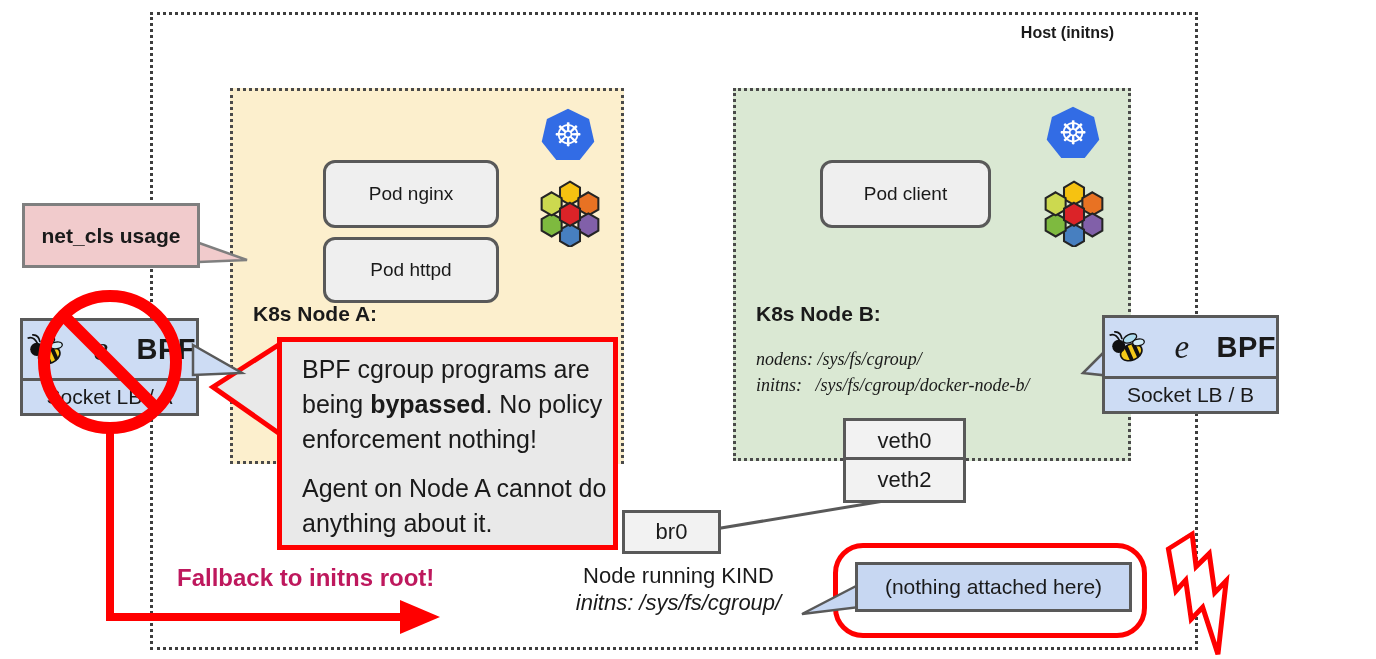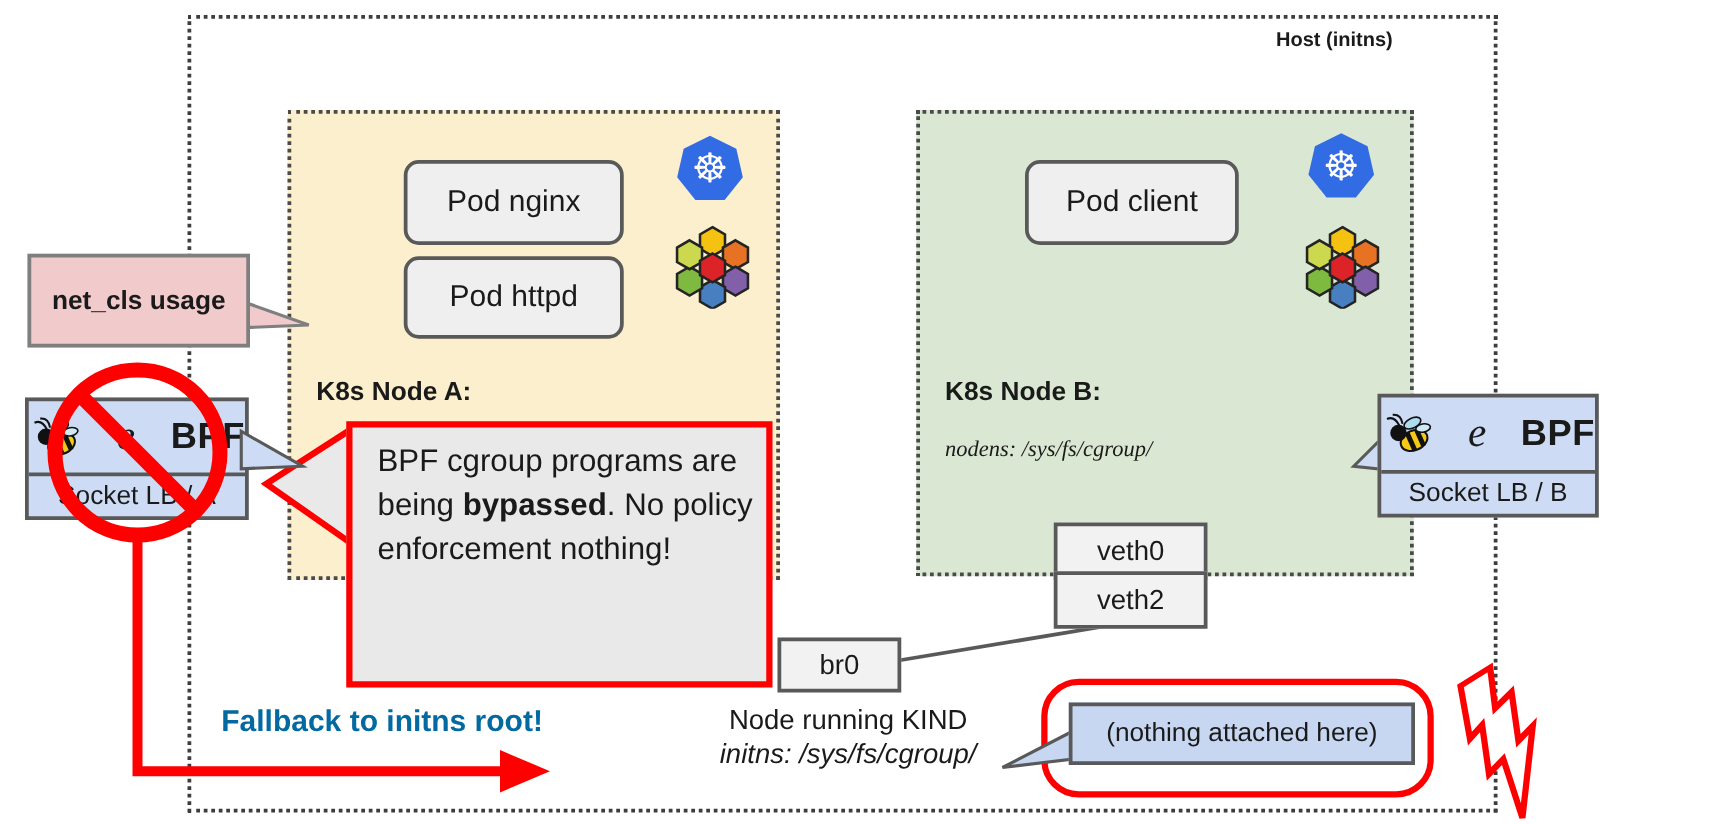--- a/index.html
+++ b/index.html
@@ -11,39 +11,39 @@
   .host-box{border:3px dotted #3d3d3d;}
   .host-label{font-size:16px;font-weight:bold;text-align:center;}
 
   .node-box{border:3px dotted #4a4a4a;}
   .node-a-bg{background:#FCEFCD;}
   .node-b-bg{background:#DAE8D3;}
   .node-title{font-size:21px;font-weight:bold;}
   .cgroup-line{font-size:18px;font-style:italic;white-space:pre;font-family:Liberation Serif, serif;}
 
   .pod{background:#EFEFEF;border:3px solid #595959;border-radius:12px;
-       display:flex;align-items:center;justify-content:center;font-size:24px;}
+       display:flex;align-items:center;justify-content:center;font-size:19px;margin-top:32px;}
 
   .netbox{background:#F2F2F2;border:3px solid #595959;
           display:flex;align-items:center;justify-content:center;font-size:22px;}
 
   .ebpf-box{background:#CDDCF4;border:3px solid #595959;display:flex;flex-direction:column;}
   .ebpf-logo-row{flex:1;border-bottom:3px solid #595959;display:flex;align-items:center;justify-content:space-between;gap:2px;}
   .ebpf-label-row{height:32px;display:flex;align-items:center;justify-content:center;font-size:21px;}
   .ebpf-e{font-family:"Liberation Serif",serif;font-style:italic;font-size:33px;line-height:1;}
   .ebpf-bpf{font-weight:bold;font-size:29px;line-height:1;letter-spacing:0.5px;}
 
   .callout-bypass{background:#E9E9E9;border:5px solid #FF0000;font-size:25px;line-height:35px;
                   padding:10px 6px 0 20px;box-sizing:border-box;}
   .callout-bypass .para2{margin-top:14px;}
 
   .callout-netcls{background:#F1CBCC;border:3px solid #7F7F7F;display:flex;align-items:center;
                   justify-content:center;font-size:21px;font-weight:bold;box-sizing:border-box;}
 
-  .fallback{color:#0369a1;font-size:24px;font-weight:bold;}
+  .fallback{color:#be185d;font-size:24px;font-weight:bold;}
 
   .kind-block{text-align:center;font-size:22px;line-height:27px;}
   .kind-path{font-style:italic;}
 
   .red-round-rect{border:5px solid #FF0000;border-radius:30px;box-sizing:border-box;}
   .bubble-blue{background:#C7D7F2;border:3px solid #595959;display:flex;align-items:center;
                justify-content:center;font-size:21px;box-sizing:border-box;}
 
   .k8s-wheel{font-family:"DejaVu Sans",sans-serif;}
   .lightning{transform:rotate(-32deg);}
@@ -80,20 +80,21 @@
       <polygon points="50,66 64.7,74.5 64.7,91.5 50,100 35.3,91.5 35.3,74.5" fill="#477FC0"></polygon>
       <polygon points="23,50.5 37.7,59 37.7,76 23,84.5 8.3,76 8.3,59" fill="#7EBA3F"></polygon>
       <polygon points="23,19.5 37.7,28 37.7,45 23,53.5 8.3,45 8.3,28" fill="#CCD94F"></polygon>
       <polygon points="50,35 64.7,43.5 64.7,60.5 50,69 35.3,60.5 35.3,43.5" fill="#DB2328"></polygon>
     </g>
   </svg>
 
   <div class="abs node-box node-b-bg" style="left:733px;top:88px;width:392px;height:367px;"></div>
   <div class="abs node-title" style="left:756px;top:302px;">K8s Node B:</div>
   <div class="abs cgroup-line" style="left:756px;top:349px;">nodens: /sys/fs/cgroup/</div>
+  <div class="abs cgroup-line" style="left:756px;top:375px;">initns:   /sys/fs/cgroup/docker-node-b/</div>
 
   <div class="abs pod" style="left:820px;top:128px;width:165px;height:62px;">
     <span>Pod client</span>
   </div>
 
   <svg class="abs" style="left:1045px;top:105px;" width="56" height="56" viewBox="0 0 100 100">
     <polygon points="50,3 87.6,21.3 96.9,62 70.9,94.6 29.1,94.6 3.1,62 12.4,21.3" fill="#326CE5"></polygon>
     <text x="50" y="69" font-size="58" fill="#ffffff" text-anchor="middle" class="k8s-wheel">☸</text>
   </svg>
 
@@ -120,26 +121,27 @@
   </div>
   <div class="abs netbox" style="left:622px;top:510px;width:93px;height:38px;">
     <span>br0</span>
   </div>
 
   <svg class="abs" style="left:205px;top:338px;" width="80" height="100" viewBox="0 0 80 100">
     <polygon points="75,6 8,49 75,96" fill="#E9E9E9" stroke="#FF0000" stroke-width="5"></polygon>
   </svg>
   <div class="abs callout-bypass" style="left:277px;top:337px;width:341px;height:213px;">
     <div><span>BPF cgroup programs are being </span><b>bypassed</b><span>. No policy enforcement nothing!</span></div>
+    <div class="para2">Agent on Node A cannot do anything about it.</div>
   </div>
 
   <svg class="abs" style="left:140px;top:232px;" width="115" height="40" viewBox="0 0 115 40">
     <polygon points="10,32 107,28 45,6" fill="#F1CBCC" stroke="#7F7F7F" stroke-width="2.5"></polygon>
   </svg>
-  <div class="abs callout-netcls" style="left:22px;top:203px;width:178px;height:75px;">
+  <div class="abs callout-netcls" style="left:22px;top:203px;width:178px;height:65px;">
     <span>net_cls usage</span>
   </div>
 
   <div class="abs ebpf-box" style="left:20px;top:318px;width:173px;height:92px;">
     <div class="ebpf-logo-row">
       <svg width="42" height="36" viewBox="0 0 64 52">
         <path d="M22,16 Q16,4 7,8" stroke="#111" fill="none" stroke-width="2.5"></path>
         <path d="M26,14 Q24,2 14,3" stroke="#111" fill="none" stroke-width="2.5"></path>
         <g transform="rotate(-24 40 34)">
           <ellipse cx="40" cy="34" rx="17" ry="12" fill="#F4C918" stroke="#111" stroke-width="2.5"></ellipse>

